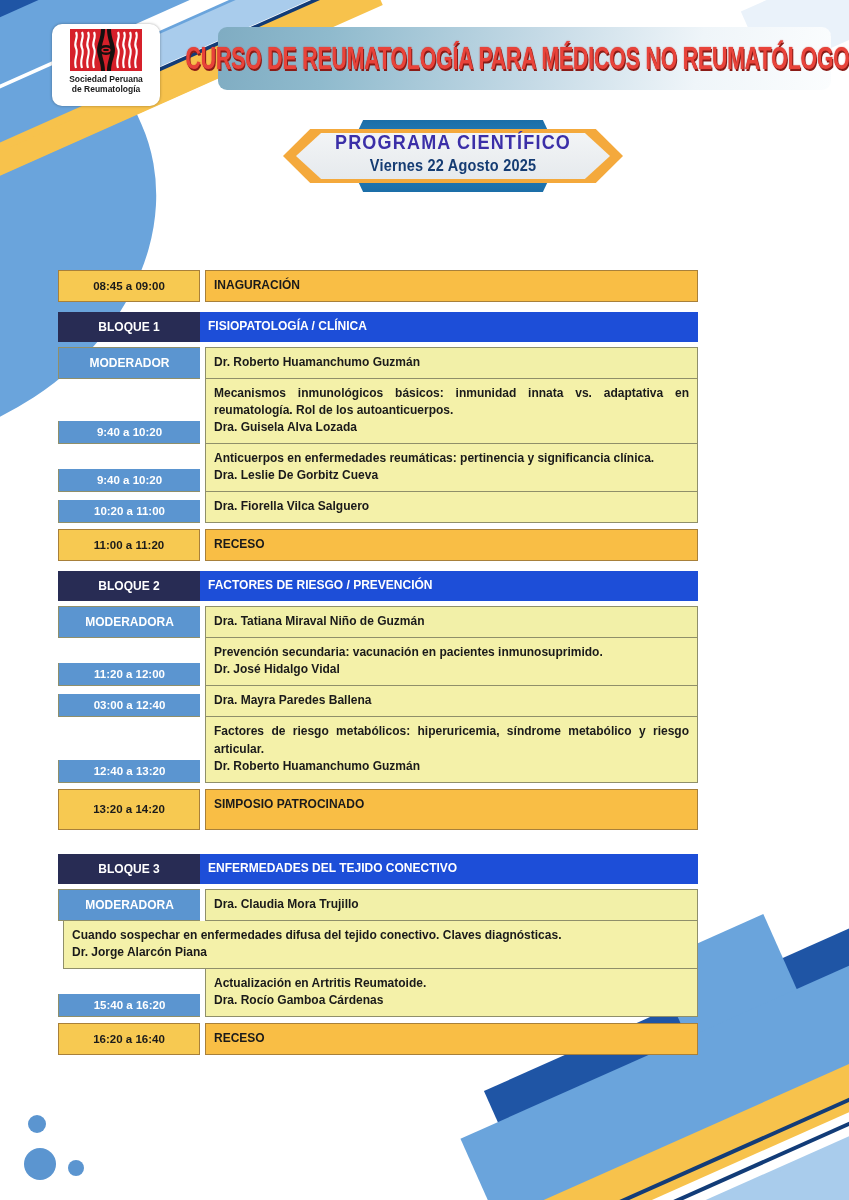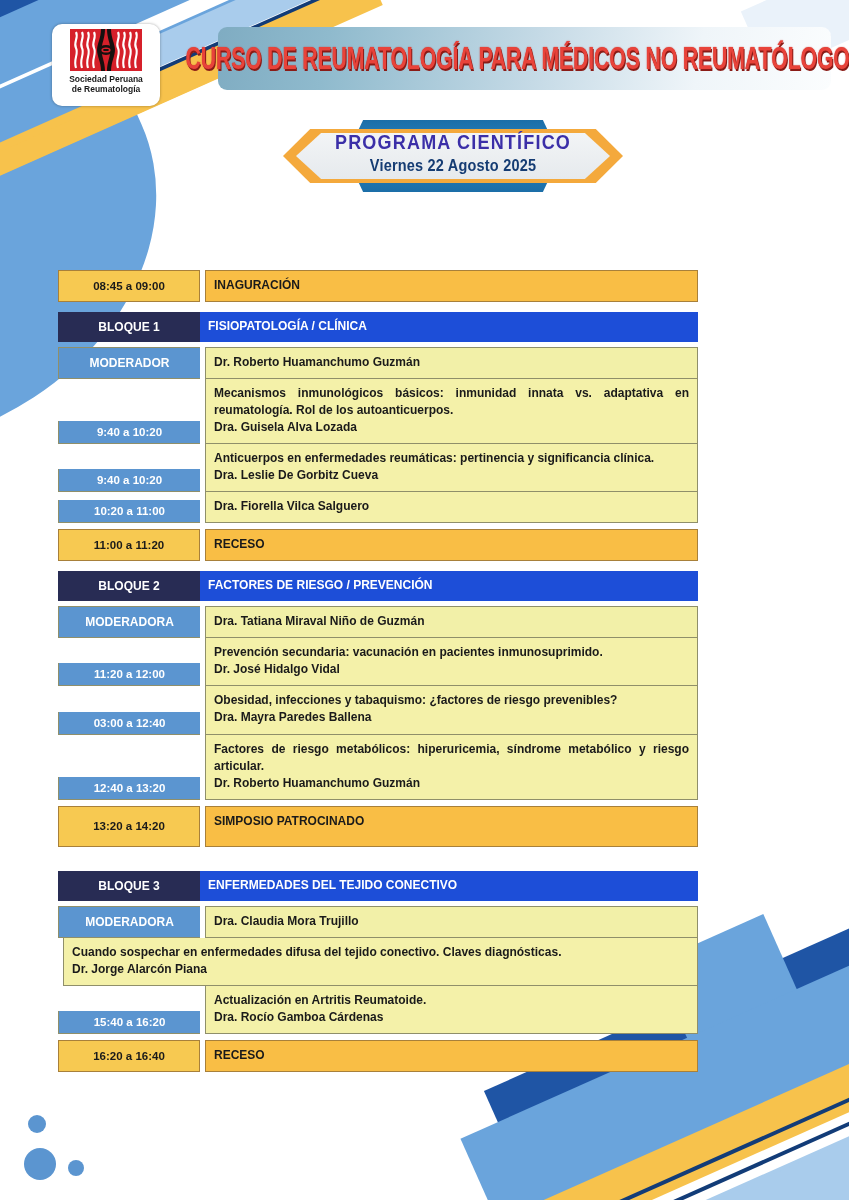--- a/index.html
+++ b/index.html
@@ -468,21 +468,20 @@
       <div class="row row-talk justify">
         <div class="cell-time">11:20 a 12:00</div>
         <div class="cell-body">
           <div class="talk-title">Prevención secundaria: vacunación en pacientes inmunosuprimido.</div>
           <div class="talk-speaker">Dr. José Hidalgo Vidal</div>
         </div>
       </div>
       <div class="row row-talk justify">
         <div class="cell-time">03:00 a 12:40</div>
         <div class="cell-body">
-          <div class="talk-title">Obesidad, infecciones y tabaquismo: ¿factores de riesgo prevenibles?</div>
           <div class="talk-speaker"> Dra. Mayra Paredes Ballena</div>
         </div>
       </div>
       <div class="row row-talk group justify">
         <div class="cell-time">12:40 a 13:20</div>
         <div class="cell-body">
           <div class="talk-title">Factores de riesgo metabólicos: hiperuricemia, síndrome metabólico y riesgo articular.</div>
           <div class="talk-speaker">Dr. Roberto Huamanchumo Guzmán</div>
         </div>
       </div>

